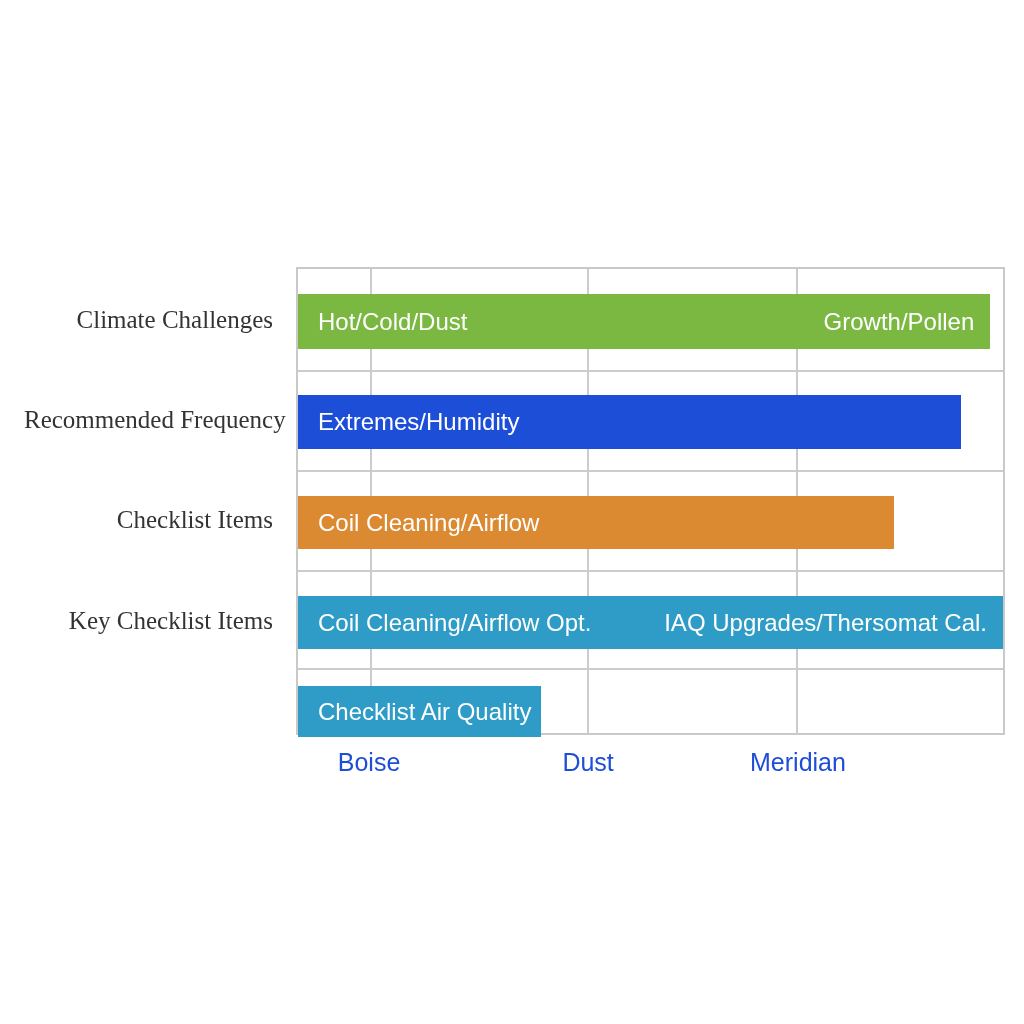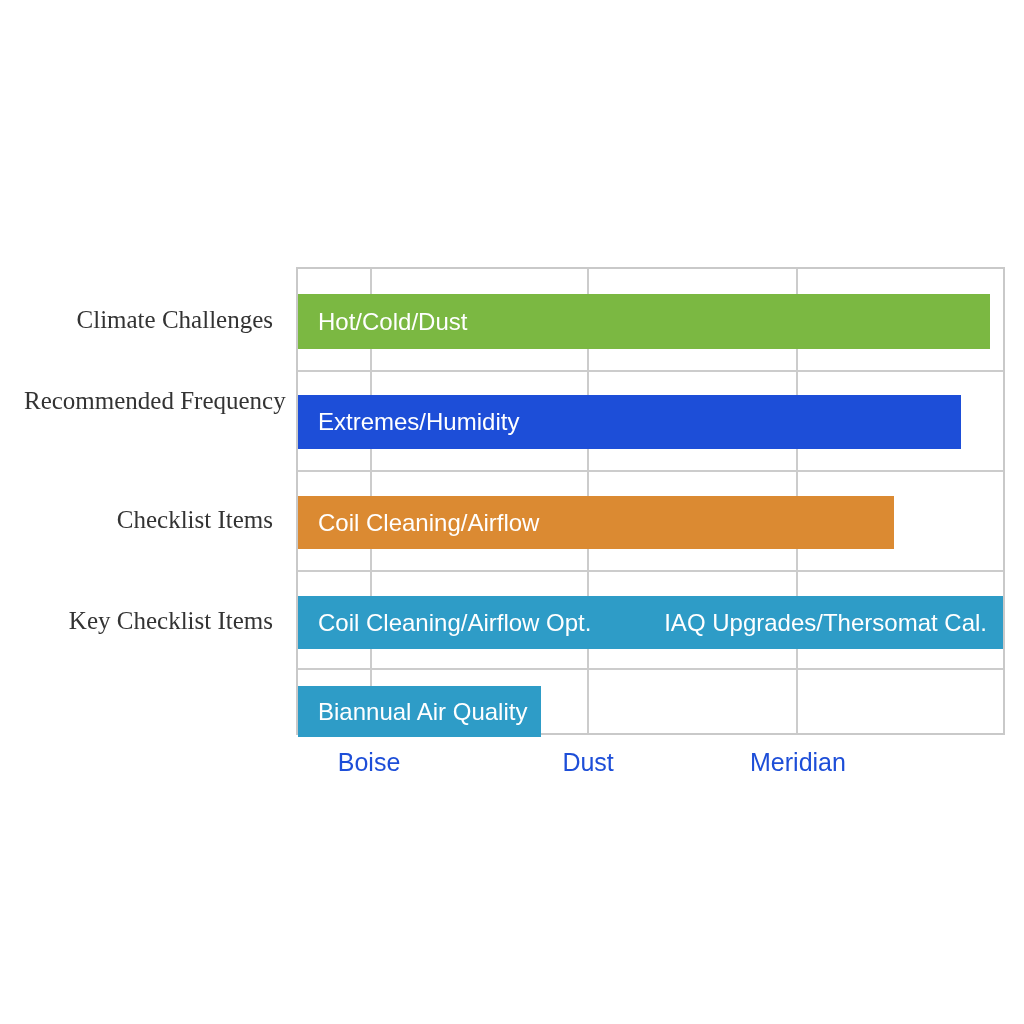--- a/index.html
+++ b/index.html
@@ -73,21 +73,21 @@
     text-align: right;
     padding-right: 2px;
     box-sizing: border-box;
     font-size: 25px;
     color: #333333;
     line-height: 30px;
     white-space: nowrap;
     font-family: Liberation Serif, serif;
   }
   .rl1 { top: 305px; }
-  .rl2 { top: 386px; padding-left: 24px; }
+  .rl2 { top: 405px; padding-left: 24px; }
   .rl3 { top: 505px; }
   .rl4 { top: 606px; }
   
   .x-axis {
     position: absolute;
     left: 296px;
     top: 748px;
     width: 709px;
     height: 40px;
   }
@@ -115,33 +115,34 @@
       <div class="vline" style="left: 41.2%;"></div>
       <div class="vline" style="left: 10.3%;"></div>
 
     <div class="hline" style="top:101px;"></div>
     <div class="hline" style="top:201px;"></div>
     <div class="hline" style="top:301px;"></div>
     <div class="hline" style="top:399px;"></div>
 
     <div class="bar bar1" style="width: 98.2%; background: rgb(123, 184, 66);">
       <span class="seg-label">Hot/Cold/Dust</span>
+      <span class="seg-label">Growth/Pollen</span>
     </div>
     <div class="bar bar2" style="width: 94%; background: #1d4ed8;">
       <span class="seg-label">Extremes/Humidity</span>
     </div>
     <div class="bar bar3" style="width: 84.6%; background: rgb(219, 138, 50);">
       <span class="seg-label">Coil Cleaning/Airflow</span>
     </div>
     <div class="bar bar4" style="width: 100%; background: rgb(46, 156, 199);">
       <span class="seg-label">Coil Cleaning/Airflow Opt.</span>
       <span class="seg-label">IAQ Upgrades/Thersomat Cal.</span>
     </div>
     <div class="bar bar5" style="width: 34.4%; background: rgb(46, 156, 199);">
-      <span class="seg-label">Biannual Air Quality</span>
+      <span class="seg-label">Checklist Air Quality</span>
     </div>
   </div>
 
   <div class="x-axis">
       <div class="xtick" style="left: 10.3%;">Boise</div>
       <div class="xtick" style="left: 41.2%;">Dust</div>
       <div class="xtick" style="left: 70.8%;">Meridian</div>
     </div>
 
 </div>

